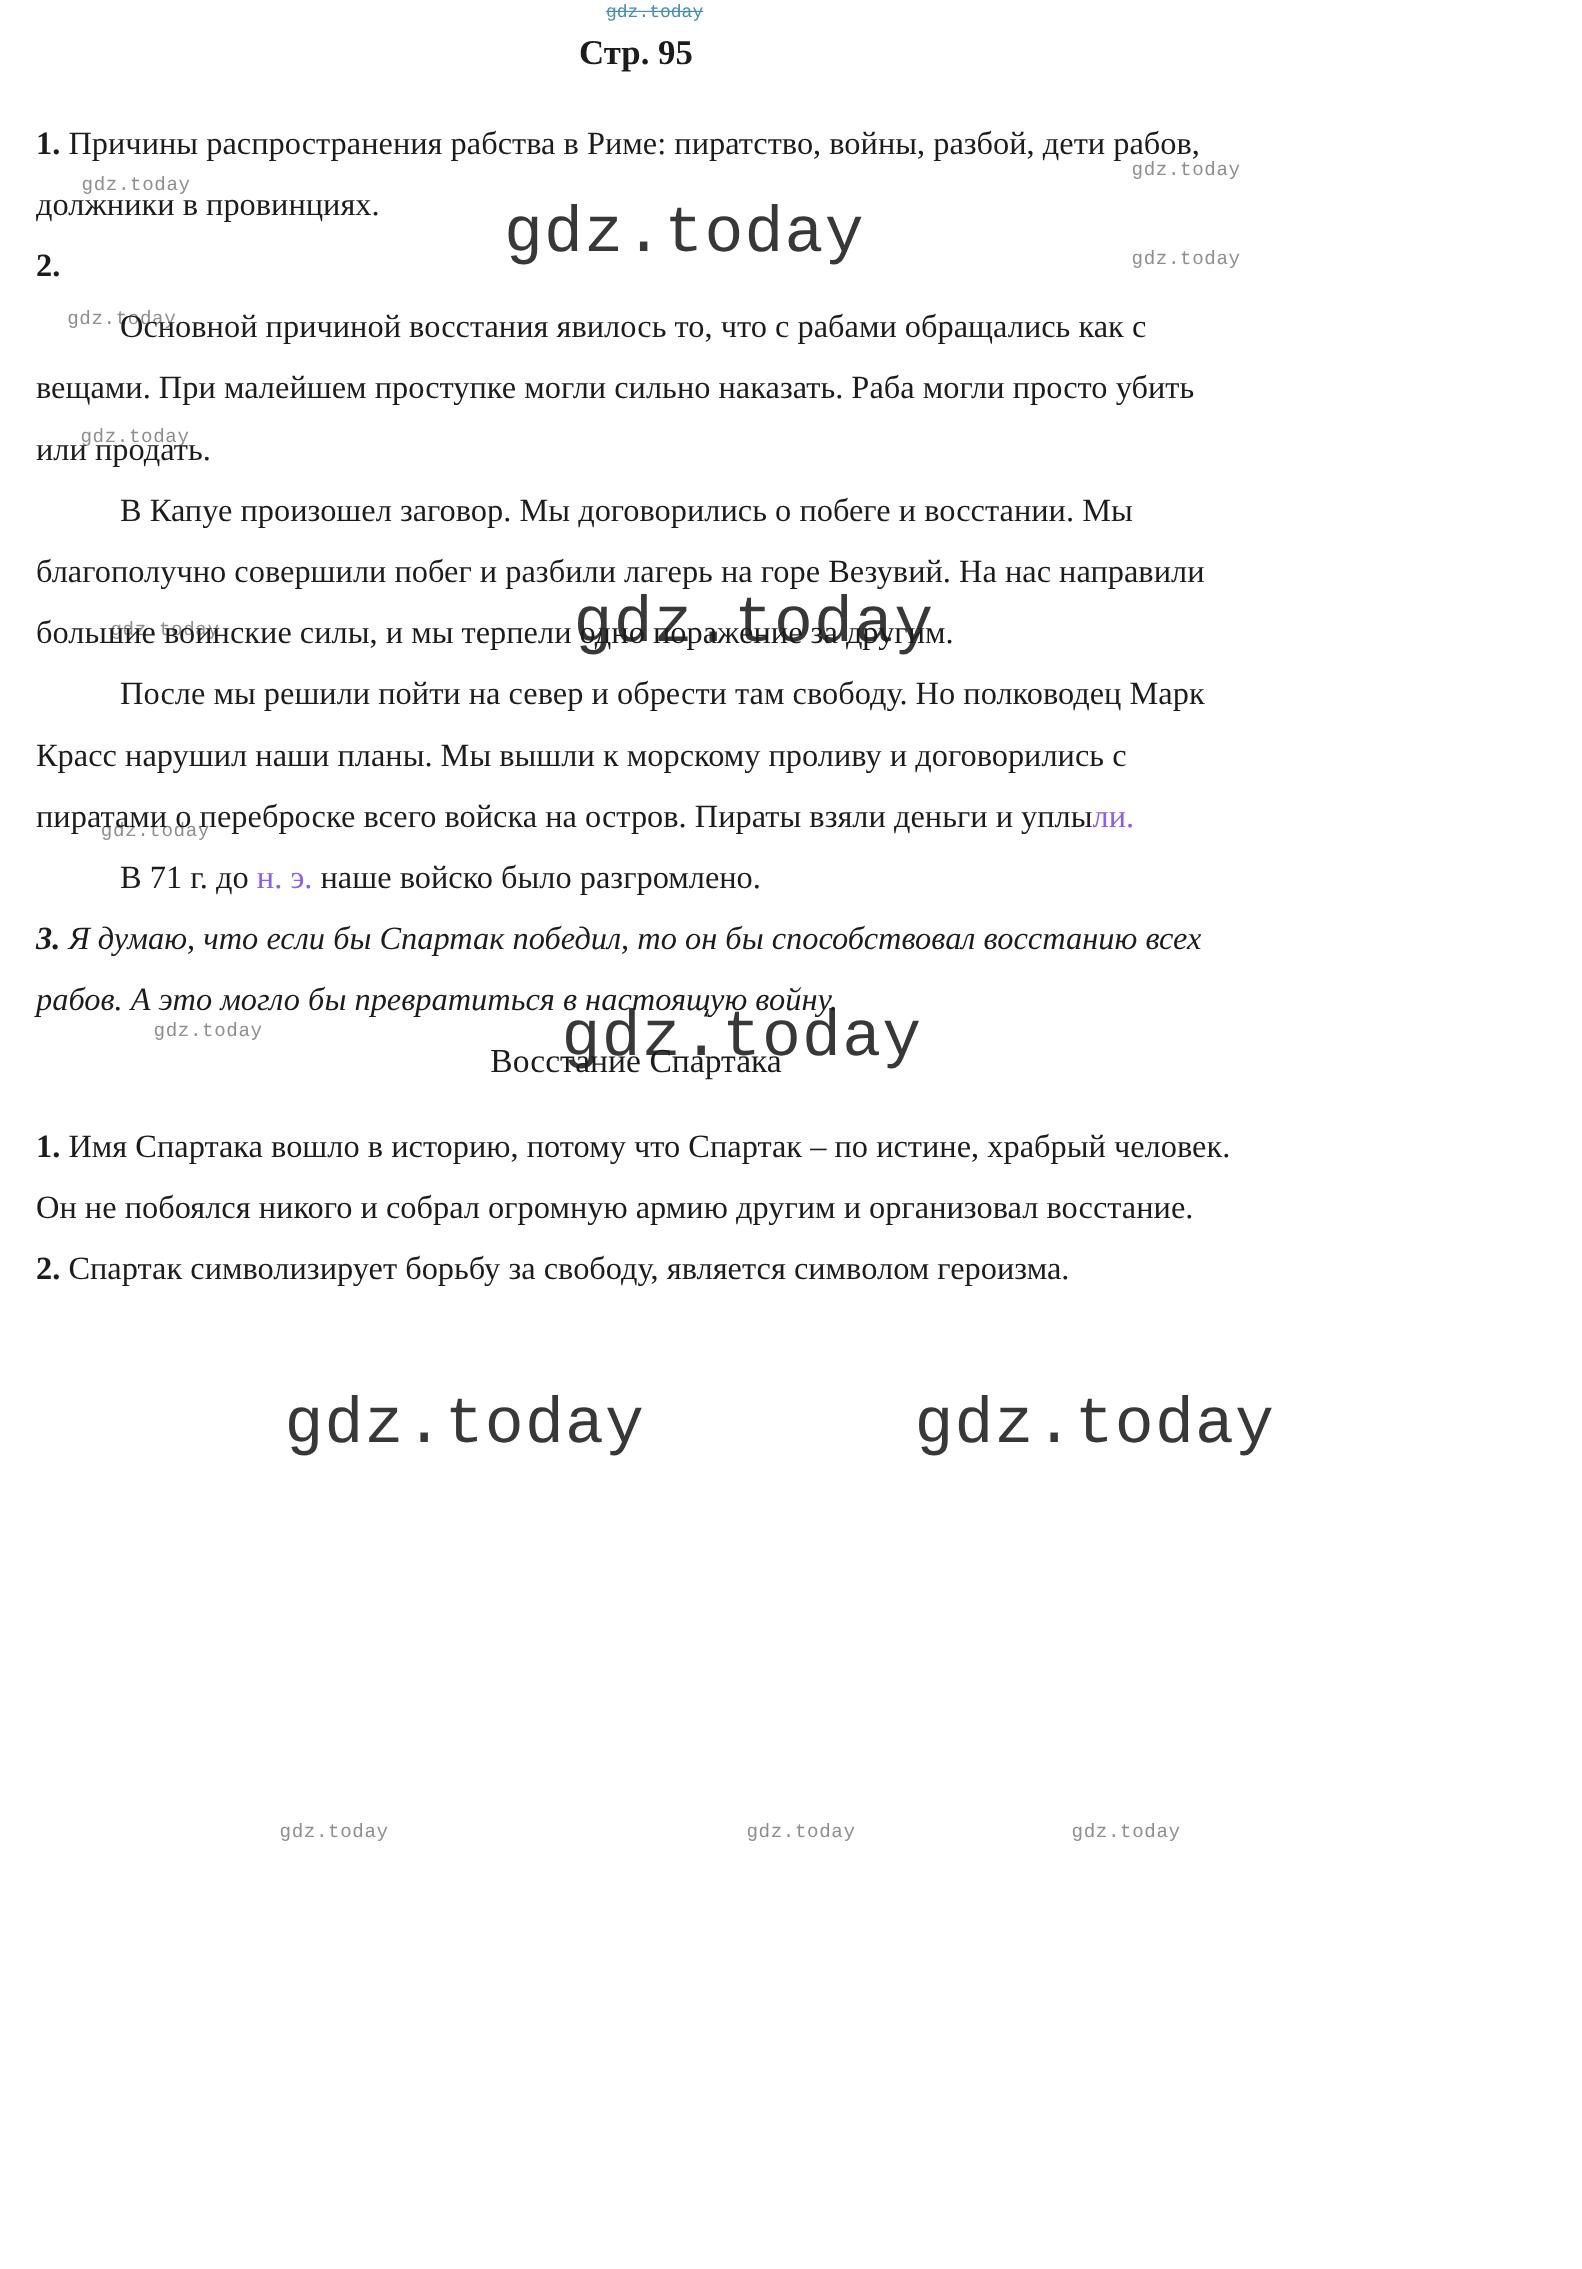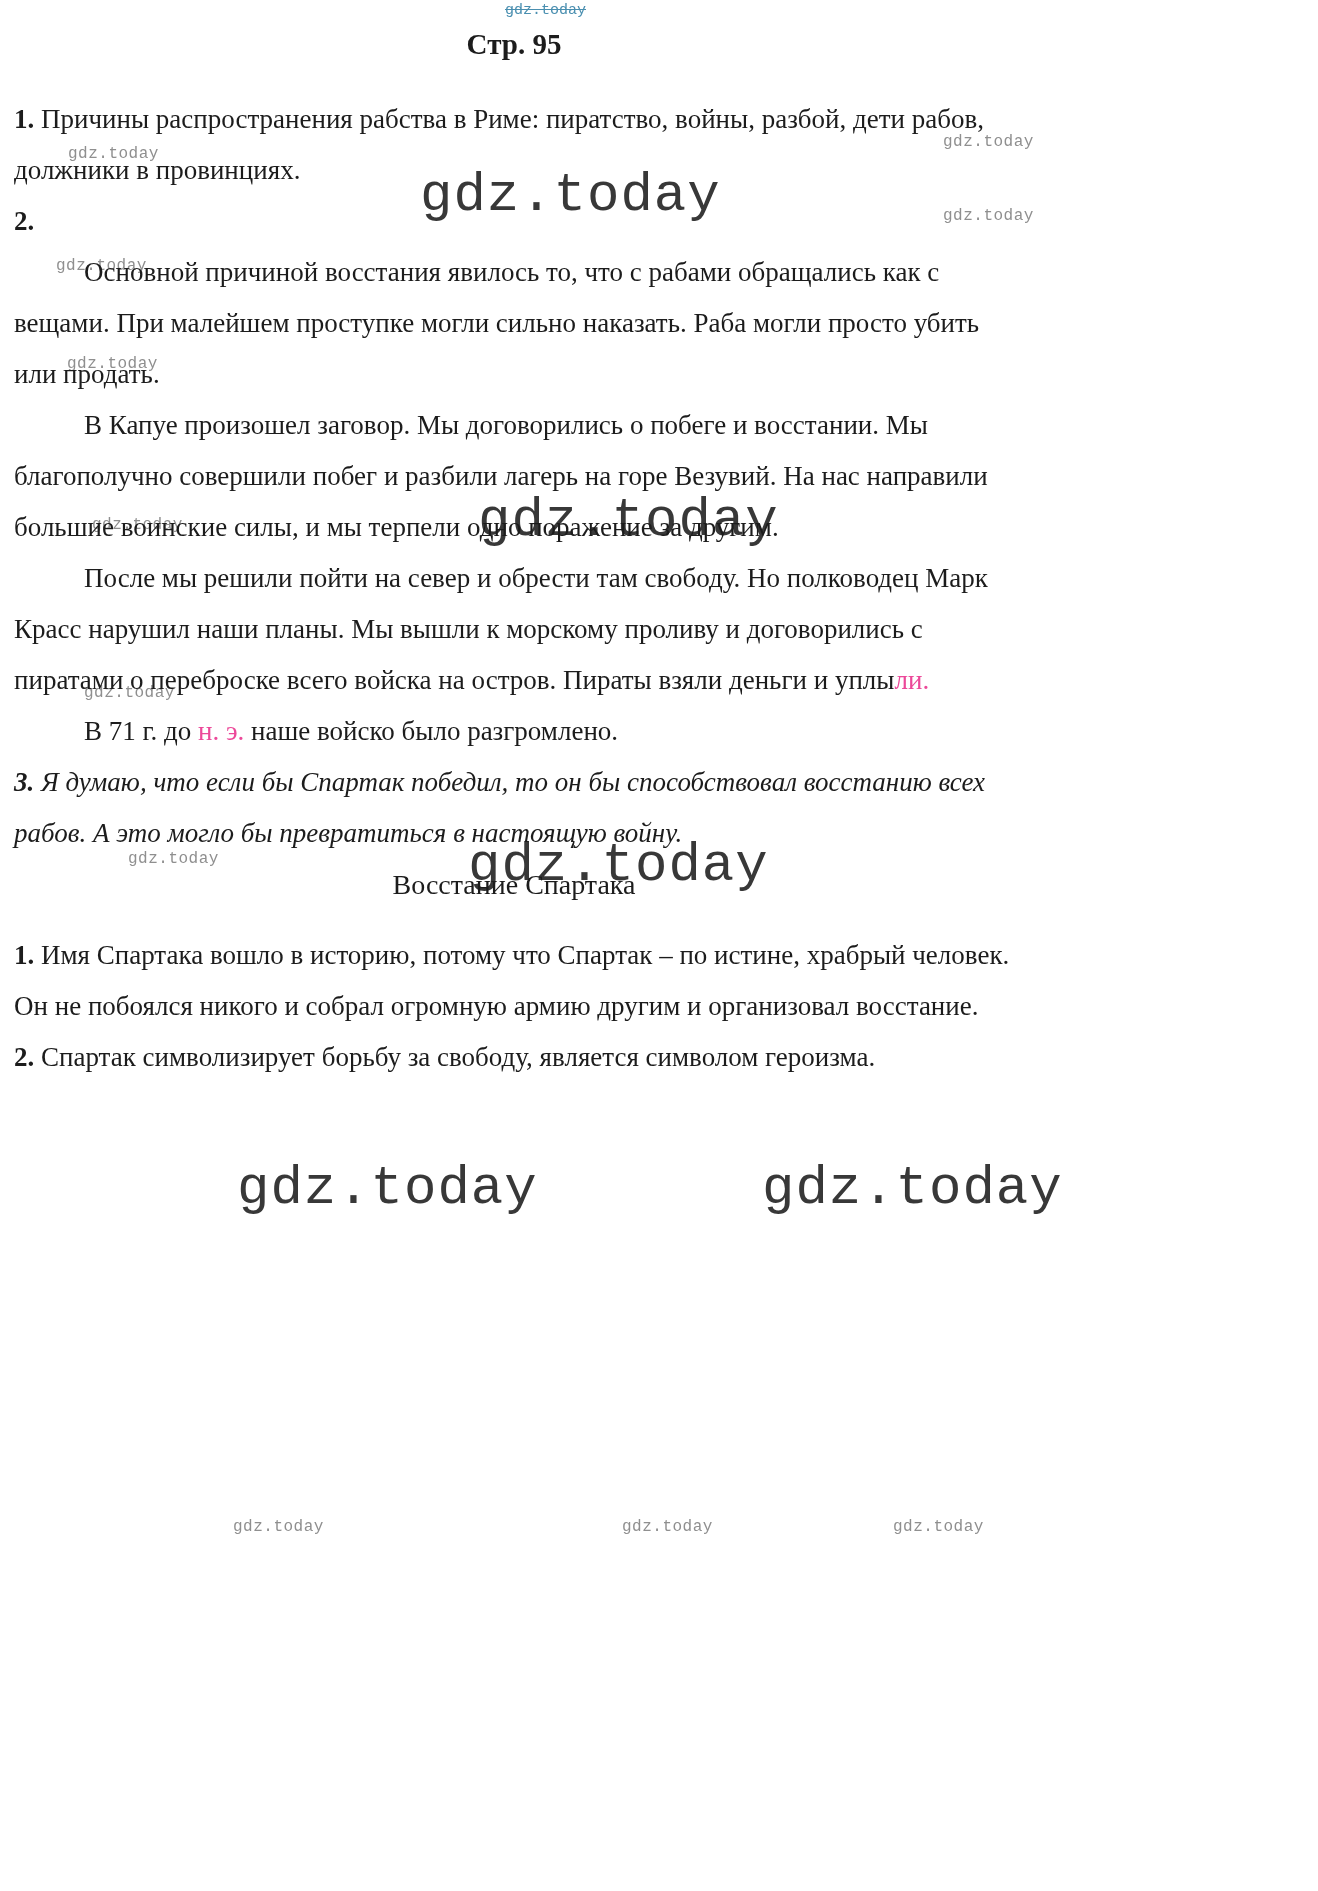--- a/index.html
+++ b/index.html
@@ -8,36 +8,36 @@
     width: 1318px;
     height: 1891px;
     position: relative;
     overflow: hidden;
     font-family: "Liberation Serif", "DejaVu Serif", serif;
     color: #1c1c1c;
   }
   .content {
     position: relative;
     width: 1000px;
-    margin-left: 14px;
+    margin-left: 30px;
     padding-top: 24px;
     font-size: 27px;
     line-height: 51px;
     z-index: 2;
   }
   .page-title {
     text-align: center;
     font-size: 29px;
     font-weight: bold;
     line-height: 40px;
     margin-bottom: 30px;
   }
   p.block { margin: 0; }
   .num { font-weight: bold; }
-  .accent { color: #ec4899; }
+  .accent { color: #8b5cf6; }
   .b-task1 { margin-bottom: 88px; }
   .b-num2  { margin-bottom: 22px; font-weight: bold; }
   .b-para  { margin-bottom: 18px; text-indent: 70px; }
   .b-para4 { margin-bottom: 85px; text-indent: 70px; }
   .b-task3 { margin-bottom: 95px; font-style: italic; }
   .b-heading {
     text-align: center;
     font-weight: normal;
     font-size: 28px;
     line-height: 51px;

